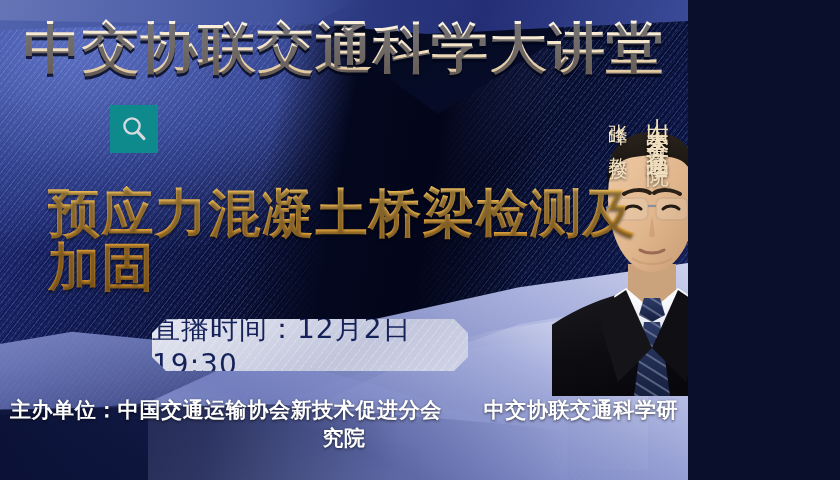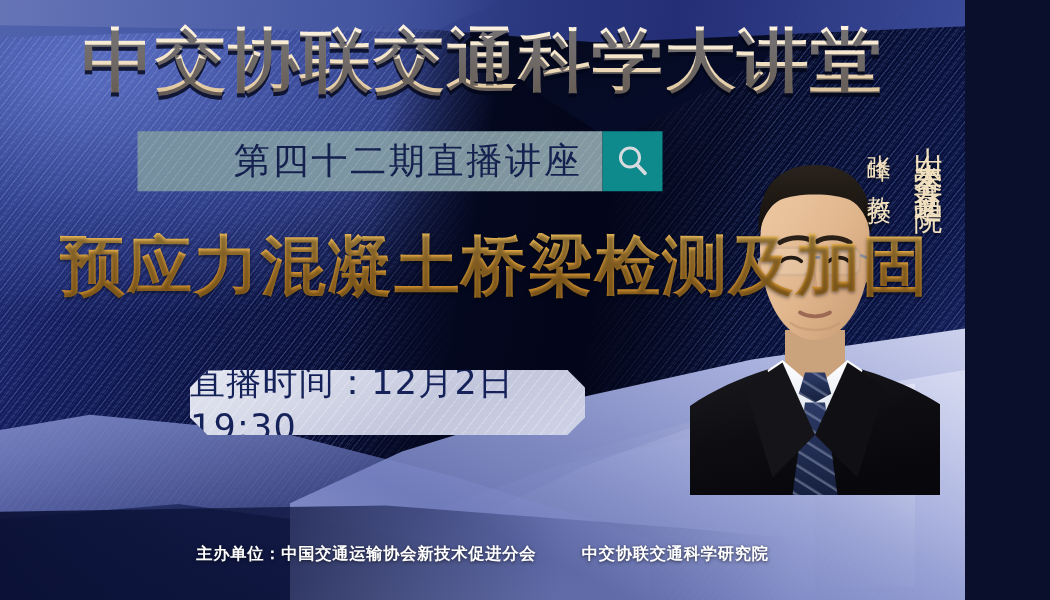--- a/index.html
+++ b/index.html
@@ -1,21 +1,21 @@
 <!DOCTYPE html>
 <html><head>
 <meta charset="utf-8">
 <style>
   html, body {
     margin: 0; padding: 0;
     background: #0a0f2c;
   }
   #poster {
     position: relative;
-    width: 772px; height: 480px;
+    width: 688px; height: 480px;
     overflow: hidden;
     font-family: "Liberation Sans", "DejaVu Sans", sans-serif;
     background: #a21caf;
   }
 
   
   .bg-base {
     position: absolute; inset: 0;
     background:
       radial-gradient(ellipse 700px 300px at 12% 8%, #4a5ba8 0%, #313f86 35%, rgba(20,28,80,0) 72%),
@@ -171,21 +171,21 @@
     color: #e8a63c;
     background: linear-gradient(180deg, #f6c45f 0%, #e8a53a 48%, #d18f2a 100%);
     -webkit-background-clip: text; background-clip: text;
     -webkit-text-fill-color: transparent;
     text-shadow: 0 2px 3px rgba(0,0,0,0.45);
     font-family: "DejaVu Sans", "Liberation Sans", sans-serif;
   }
 
   
   .timebadge {
-    position: absolute; left: 152px; top: 296px;
+    position: absolute; left: 152px; top: 319px;
     width: 316px; height: 52px;
     clip-path: polygon(14px 0, calc(100% - 14px) 0, 100% 14px, 100% calc(100% - 14px), calc(100% - 14px) 100%, 14px 100%, 0 calc(100% - 14px), 0 14px);
     background:
       repeating-linear-gradient(-52deg, rgba(255,255,255,0.22) 0 1px, rgba(255,255,255,0) 1px 7px),
       linear-gradient(150deg, #e4e6f0 0%, #d3d6e6 34%, #c2c6dc 62%, #cfd3e6 100%);
     display: flex; align-items: center; justify-content: center;
     box-shadow: 0 3px 10px rgba(0,0,0,0.4);
   }
   .timebadge-text {
     font-size: 28px;
@@ -221,21 +221,21 @@
     right: 56px; top: 108px;
     font-size: 19px;
     letter-spacing: 4px;
     font-weight: 400;
   }
 
   
   .footer {
     position: absolute; left: 0; right: 0; bottom: 28px;
     text-align: center;
-    font-size: 13px;
+    font-size: 21px;
     font-weight: 700;
     color: #ffffff;
     letter-spacing: 0.6px;
     text-shadow: 0 1px 3px rgba(0,0,0,0.65);
     font-family: "DejaVu Sans", "Liberation Sans", sans-serif;
   }
   .footer .gap { display: inline-block; width: 26px; }
 </style>
 </head>
 <body>
@@ -336,23 +336,20 @@
       </g>
     </svg>
   </div>
 
   <div class="footer-dark"></div>
 
   <div class="title-shadow">中交协联交通科学大讲堂</div>
   <div class="title">中交协联交通科学大讲堂</div>
 
   <div class="subbar">
-    <div class="subbar-plate">
-      <span class="subbar-text">第四十二期直播讲座</span>
-    </div>
     <div class="subbar-icon">
       <svg width="30" height="30" viewBox="0 0 30 30">
         <circle cx="13" cy="12" r="7.6" fill="none" stroke="#d7dbe0" stroke-width="2.4"></circle>
         <line x1="18.6" y1="17.8" x2="25" y2="24.6" stroke="#d7dbe0" stroke-width="3" stroke-linecap="round"></line>
       </svg>
     </div>
   </div>
 
   <div class="lecture">预应力混凝土桥梁检测及加固</div>
 

